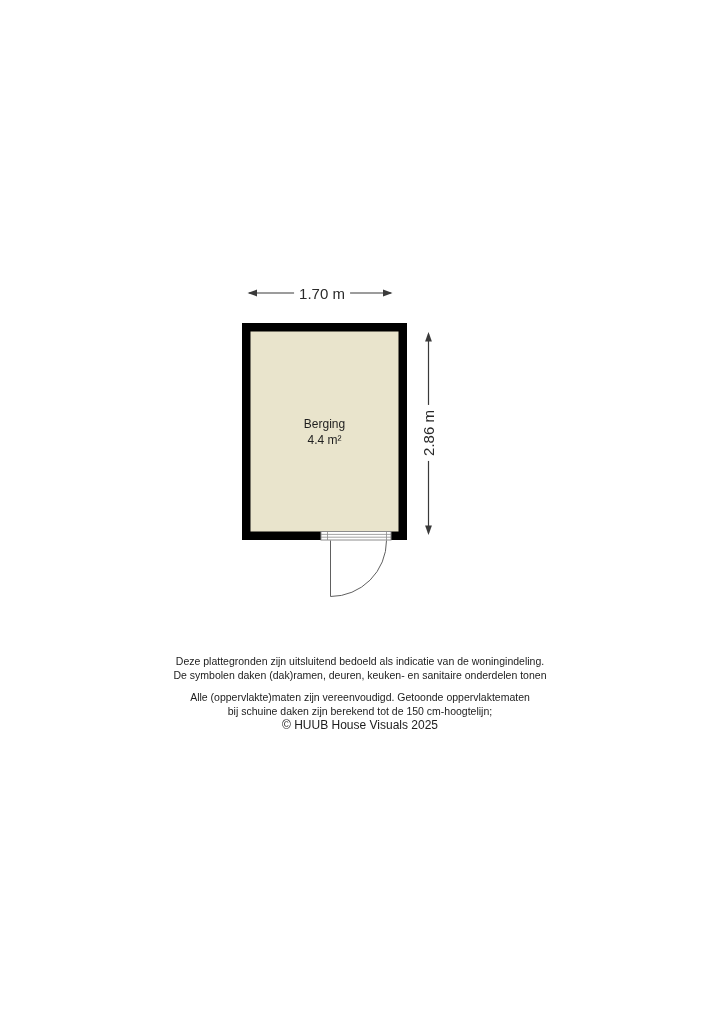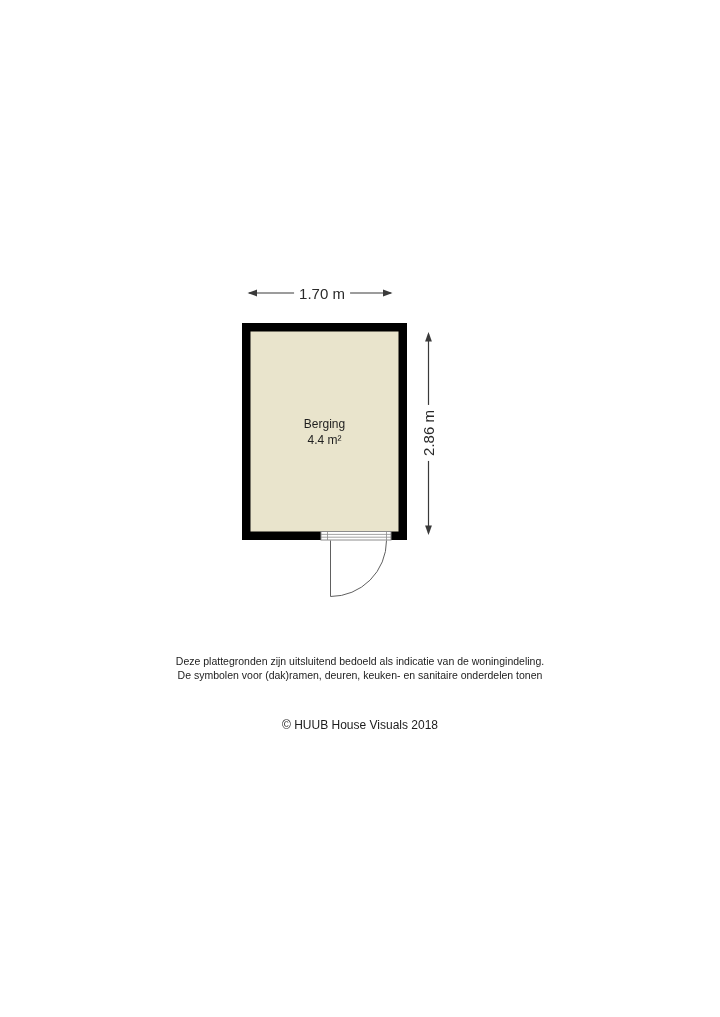--- a/index.html
+++ b/index.html
@@ -100,19 +100,23 @@
   <span class="dim-label height">2.86 m</span>
 
   <div class="room-label">
     <span>Berging</span>
     <span>4.4 m²</span>
   </div>
 
   <div class="disclaimer">
     <div class="para">
       <div>Deze plattegronden zijn uitsluitend bedoeld als indicatie van de woningindeling.</div>
-      <div>De symbolen voor (dak)ramen, deuren, keuken- en sanitaire onderdelen tonen</div>
+      <div>De symbolen daken (dak)ramen, deuren, keuken- en sanitaire onderdelen tonen</div>
+    </div>
+    <div class="para">
+      <div>Alle (oppervlakte)maten zijn vereenvoudigd. Getoonde oppervlaktematen</div>
+      <div>bij schuine daken zijn berekend tot de 150 cm-hoogtelijn;</div>
     </div>
   </div>
 
-  <div class="copyright">© HUUB House Visuals 2018</div>
+  <div class="copyright">© HUUB House Visuals 2025</div>
 
 </div>
 
 </body></html>

